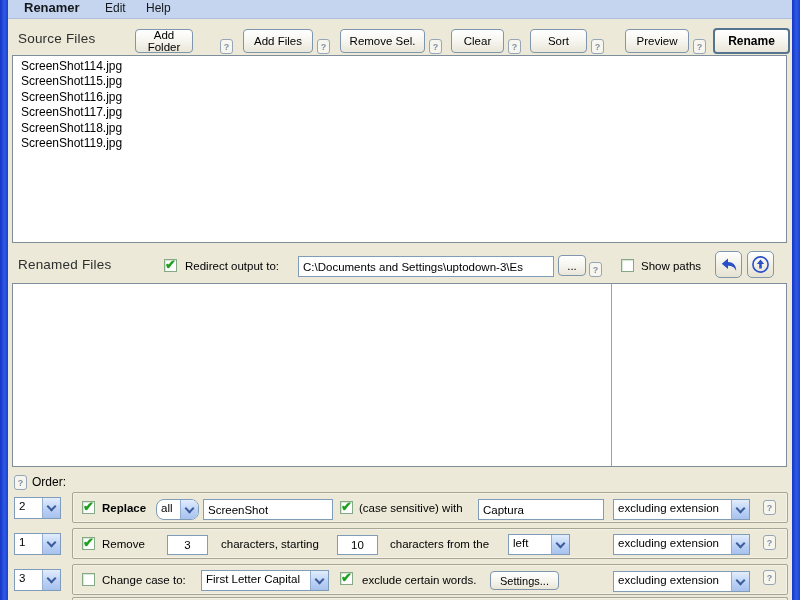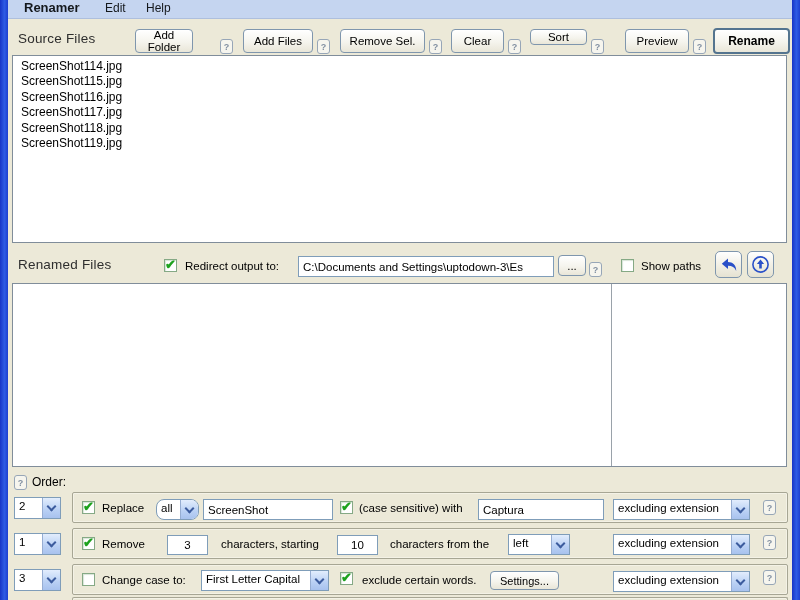--- a/index.html
+++ b/index.html
@@ -65,21 +65,21 @@
   <div class="sec-title" style="left:18px;top:31px;">Source Files</div>
 
   <button class="btn" style="left:135px;top:29px;width:58px;height:24px;">Add Folder</button>
   <span class="qb" style="left:220px;top:39px;">?</span>
   <button class="btn" style="left:243px;top:29px;width:70px;height:24px;">Add Files</button>
   <span class="qb" style="left:317px;top:39px;">?</span>
   <button class="btn" style="left:340px;top:29px;width:85px;height:24px;">Remove Sel.</button>
   <span class="qb" style="left:429px;top:39px;">?</span>
   <button class="btn" style="left:451px;top:29px;width:53px;height:24px;">Clear</button>
   <span class="qb" style="left:508px;top:39px;">?</span>
-  <button class="btn" style="left:530px;top:29px;width:57px;height:16px;">Sort</button>
+  <button class="btn" style="left:530px;top:29px;width:57px;height:24px;">Sort</button>
   <span class="qb" style="left:591px;top:39px;">?</span>
   <button class="btn" style="left:625px;top:29px;width:64px;height:24px;">Preview</button>
   <span class="qb" style="left:693px;top:39px;">?</span>
   <button class="btn primary" style="left:713px;top:28px;width:77px;height:26px;">Rename</button>
 
   <div class="list" style="left:12px;top:55px;width:775px;height:188px;padding-top:3px;">
     <div class="file-item">ScreenShot114.jpg</div>
     <div class="file-item">ScreenShot115.jpg</div>
     <div class="file-item">ScreenShot116.jpg</div>
     <div class="file-item">ScreenShot117.jpg</div>
@@ -120,21 +120,21 @@
   <span class="lbl" style="left:32px;top:475px;font-size:12px;">Order:</span>
 
   <div class="combo" style="left:14px;top:497px;width:47px;height:22px;">
     <span class="txt">2</span>
     <span class="arrow">
         <i class="chev"></i>
       </span>
   </div>
   <div class="grp" style="left:72px;top:492px;width:716px;height:31px;"></div>
   <span class="cb checked" style="left:82px;top:501px;"></span>
-  <span class="lbl" style="left:102px;top:502px;">Replace</span>
+  <span class="lbl" style="left:102px;top:502px;font-weight:bold;">Replace</span>
   <div class="combo" style="left:156px;top:499px;width:43px;height:21px;border-radius:8px;">
     <span class="txt">all</span>
     <span class="arrow">
         <i class="chev"></i>
       </span>
   </div>
   <input class="input" style="left: 203px; top: 499px; width: 130px; height: 21px;" value="ScreenShot">
   <span class="cb checked" style="left:340px;top:501px;"></span>
   <span class="lbl" style="left:359px;top:502px;">(case sensitive)  with</span>
   <input class="input" style="left: 478px; top: 499px; width: 126px; height: 21px;" value="Captura">

